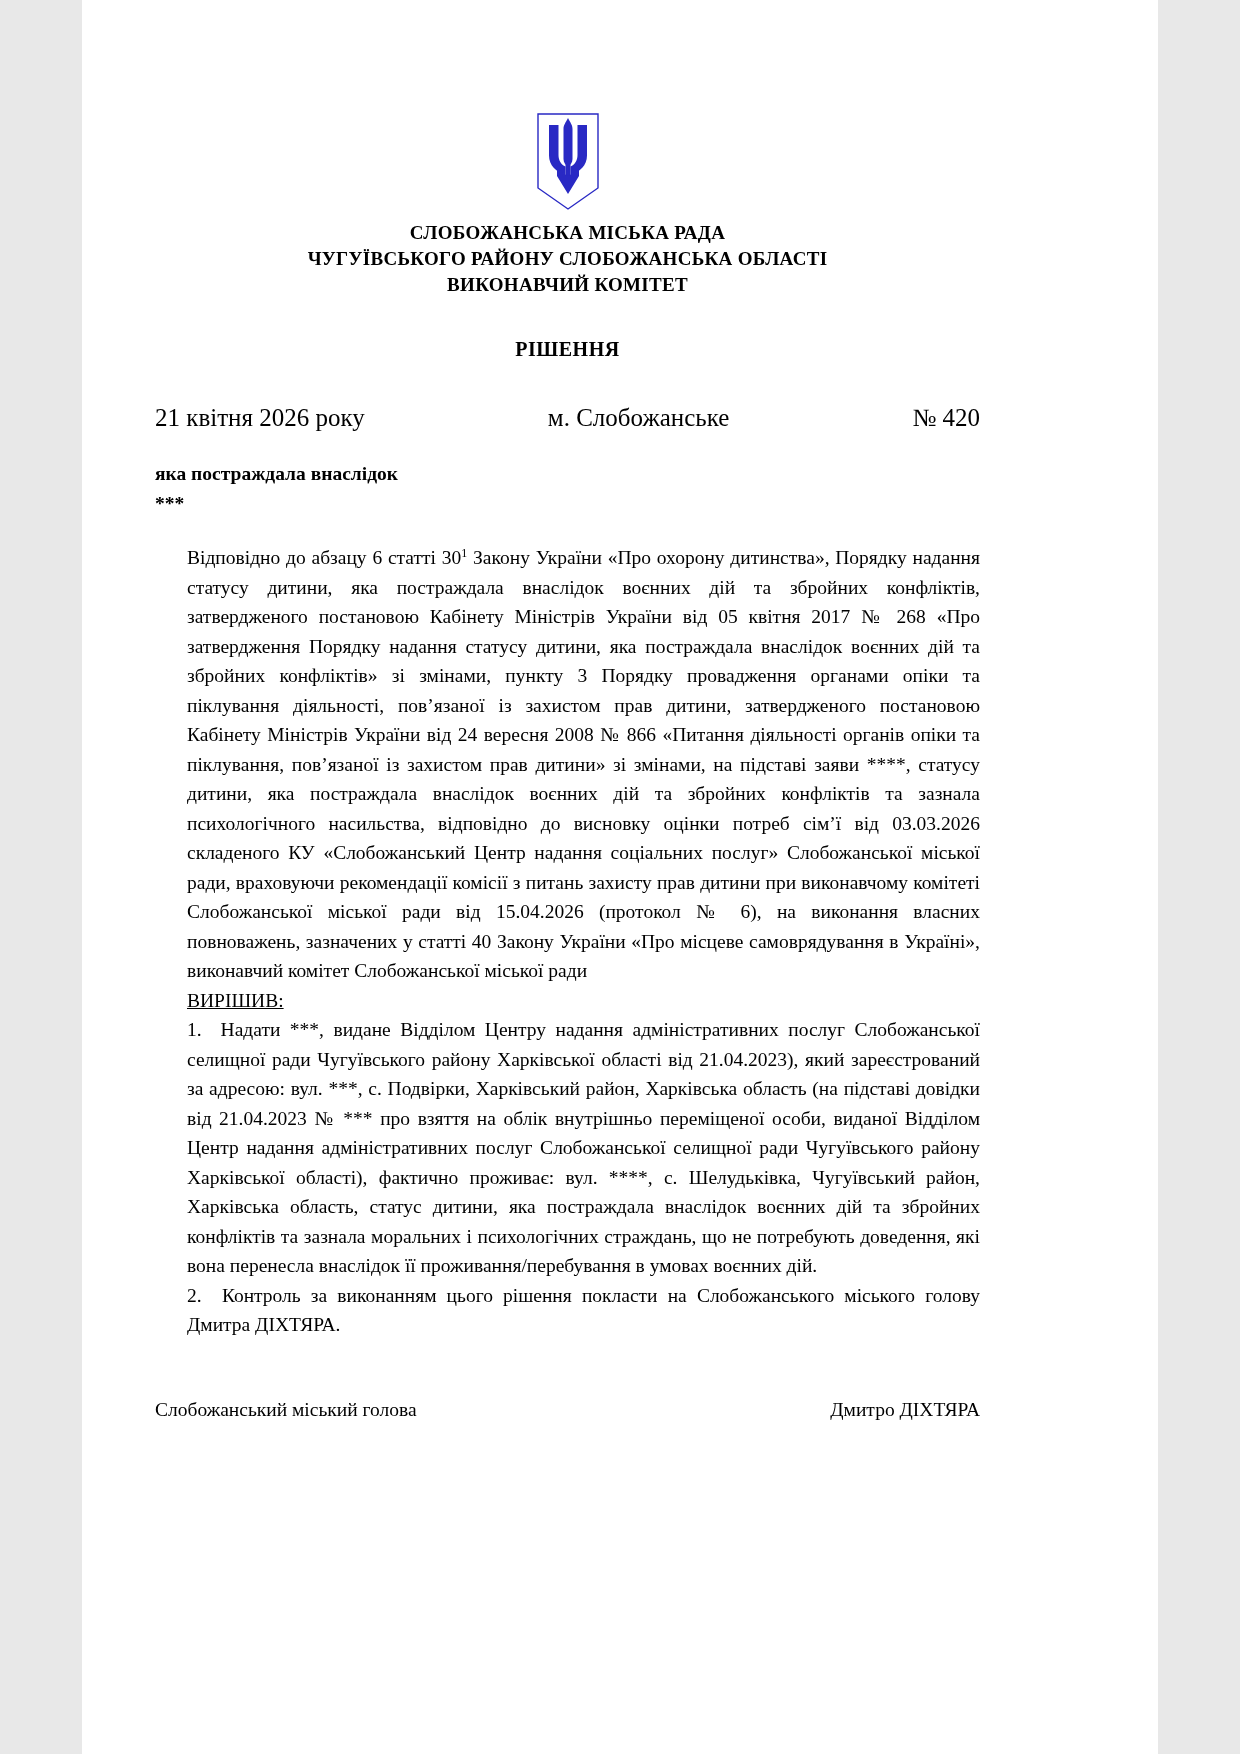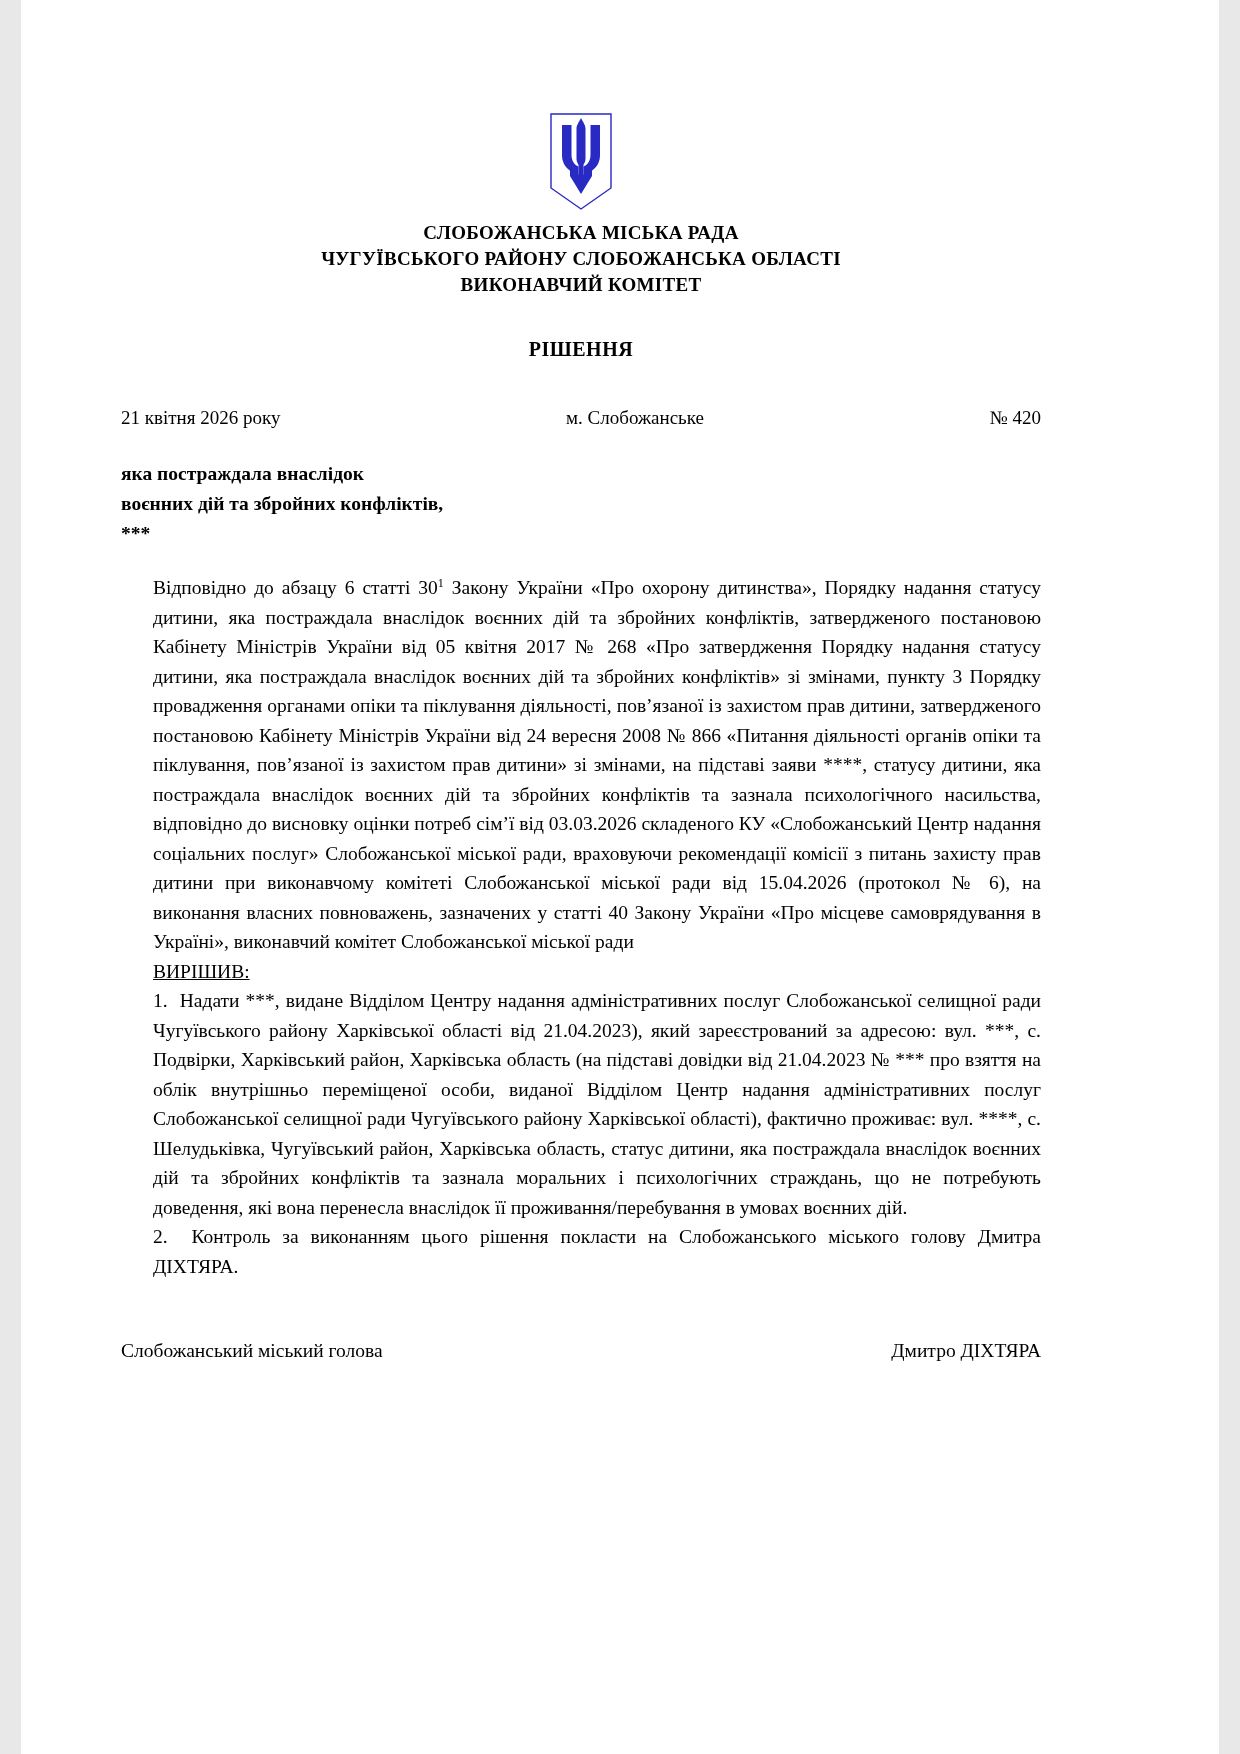--- a/index.html
+++ b/index.html
@@ -1,22 +1,22 @@
 <!DOCTYPE html>
 <html><head>
 <meta charset="utf-8">
 <style>
   html, body { margin: 0; padding: 0; background: #e8e8e8; }
   .page {
-    width: 1198px;
+    width: 1076px;
     height: 1754px;
     margin: 0 auto;
     background: #ffffff;
     box-sizing: border-box;
-    padding: 112px 178px 0 100px;
+    padding: 112px 178px 0 73px;
     font-family: "Liberation Serif", "DejaVu Serif", serif;
     color: #000;
     position: relative;
     overflow: hidden;
   }
   .emblem-wrap {
     width: 64px;
     height: 100px;
     margin: 0 auto 8px auto;
   }
@@ -33,21 +33,21 @@
     font-weight: bold;
     font-size: 20px;
     line-height: 26px;
     margin-top: 38px;
     letter-spacing: 0.5px;
   }
   .meta-row {
     display: flex;
     align-items: baseline;
     margin-top: 42px;
-    font-size: 19px;
+    font-size: 25px;
     line-height: 27px;
   }
   .meta-date { white-space: nowrap; }
   .meta-place { flex: 1; text-align: center; white-space: nowrap; }
   .meta-number { white-space: nowrap; }
   .subject {
     margin-top: 28px;
     font-weight: bold;
     font-size: 19.5px;
     line-height: 30px;
@@ -105,21 +105,20 @@
   <div class="doc-type">РІШЕННЯ</div>
 
   <div class="meta-row">
     <span class="meta-date">21 квітня 2026 року</span>
     <span class="meta-place">м. Слобожанське</span>
     <span class="meta-number">№ 420</span>
   </div>
 
   <div class="subject">
     <div>яка постраждала внаслідок</div>
-    <div>воєнних дій та збройних конфліктів,</div>
     <div>***</div>
   </div>
 
   <div class="body-block">
     <p class="body-par"><span>Відповідно до абзацу 6 статті 30</span><sup class="fn">1</sup><span> Закону України «Про охорону дитинства», Порядку надання статусу дитини, яка постраждала внаслідок воєнних дій та збройних конфліктів, затвердженого постановою Кабінету Міністрів України від 05 квітня 2017 № 268 «Про затвердження Порядку надання статусу дитини, яка постраждала внаслідок воєнних дій та збройних конфліктів» зі змінами, пункту 3 Порядку провадження органами опіки та піклування діяльності, пов’язаної із захистом прав дитини, затвердженого постановою Кабінету Міністрів України від 24 вересня 2008 № 866 «Питання діяльності органів опіки та піклування, пов’язаної із захистом прав дитини» зі змінами, на підставі заяви ****, статусу дитини, яка постраждала внаслідок воєнних дій та збройних конфліктів та зазнала психологічного насильства, відповідно до висновку оцінки потреб сім’ї від 03.03.2026 складеного КУ «Слобожанський Центр надання соціальних послуг» Слобожанської міської ради, враховуючи рекомендації комісії з питань захисту прав дитини при виконавчому комітеті Слобожанської міської ради від 15.04.2026 (протокол № 6), на виконання власних повноважень, зазначених у статті 40 Закону України «Про місцеве самоврядування в Україні», виконавчий комітет Слобожанської міської ради</span></p>
     <p class="resolution-word">ВИРІШИВ:</p>
     <p class="body-par">1.&nbsp;&nbsp;Надати ***, видане Відділом Центру надання адміністративних послуг Слобожанської селищної ради Чугуївського району Харківської області від 21.04.2023), який зареєстрований за адресою: вул. ***, с. Подвірки, Харківський район, Харківська область (на підставі довідки від 21.04.2023 № *** про взяття на облік внутрішньо переміщеної особи, виданої Відділом Центр надання адміністративних послуг Слобожанської селищної ради Чугуївського району Харківської області), фактично проживає: вул. ****, с. Шелудьківка, Чугуївський район, Харківська область, статус дитини, яка постраждала внаслідок воєнних дій та збройних конфліктів та зазнала моральних і психологічних страждань, що не потребують доведення, які вона перенесла внаслідок її проживання/перебування в умовах воєнних дій.</p>
     <p class="body-par">2.&nbsp;&nbsp;Контроль за виконанням цього рішення покласти на Слобожанського міського голову Дмитра ДІХТЯРА.</p>
   </div>
 

